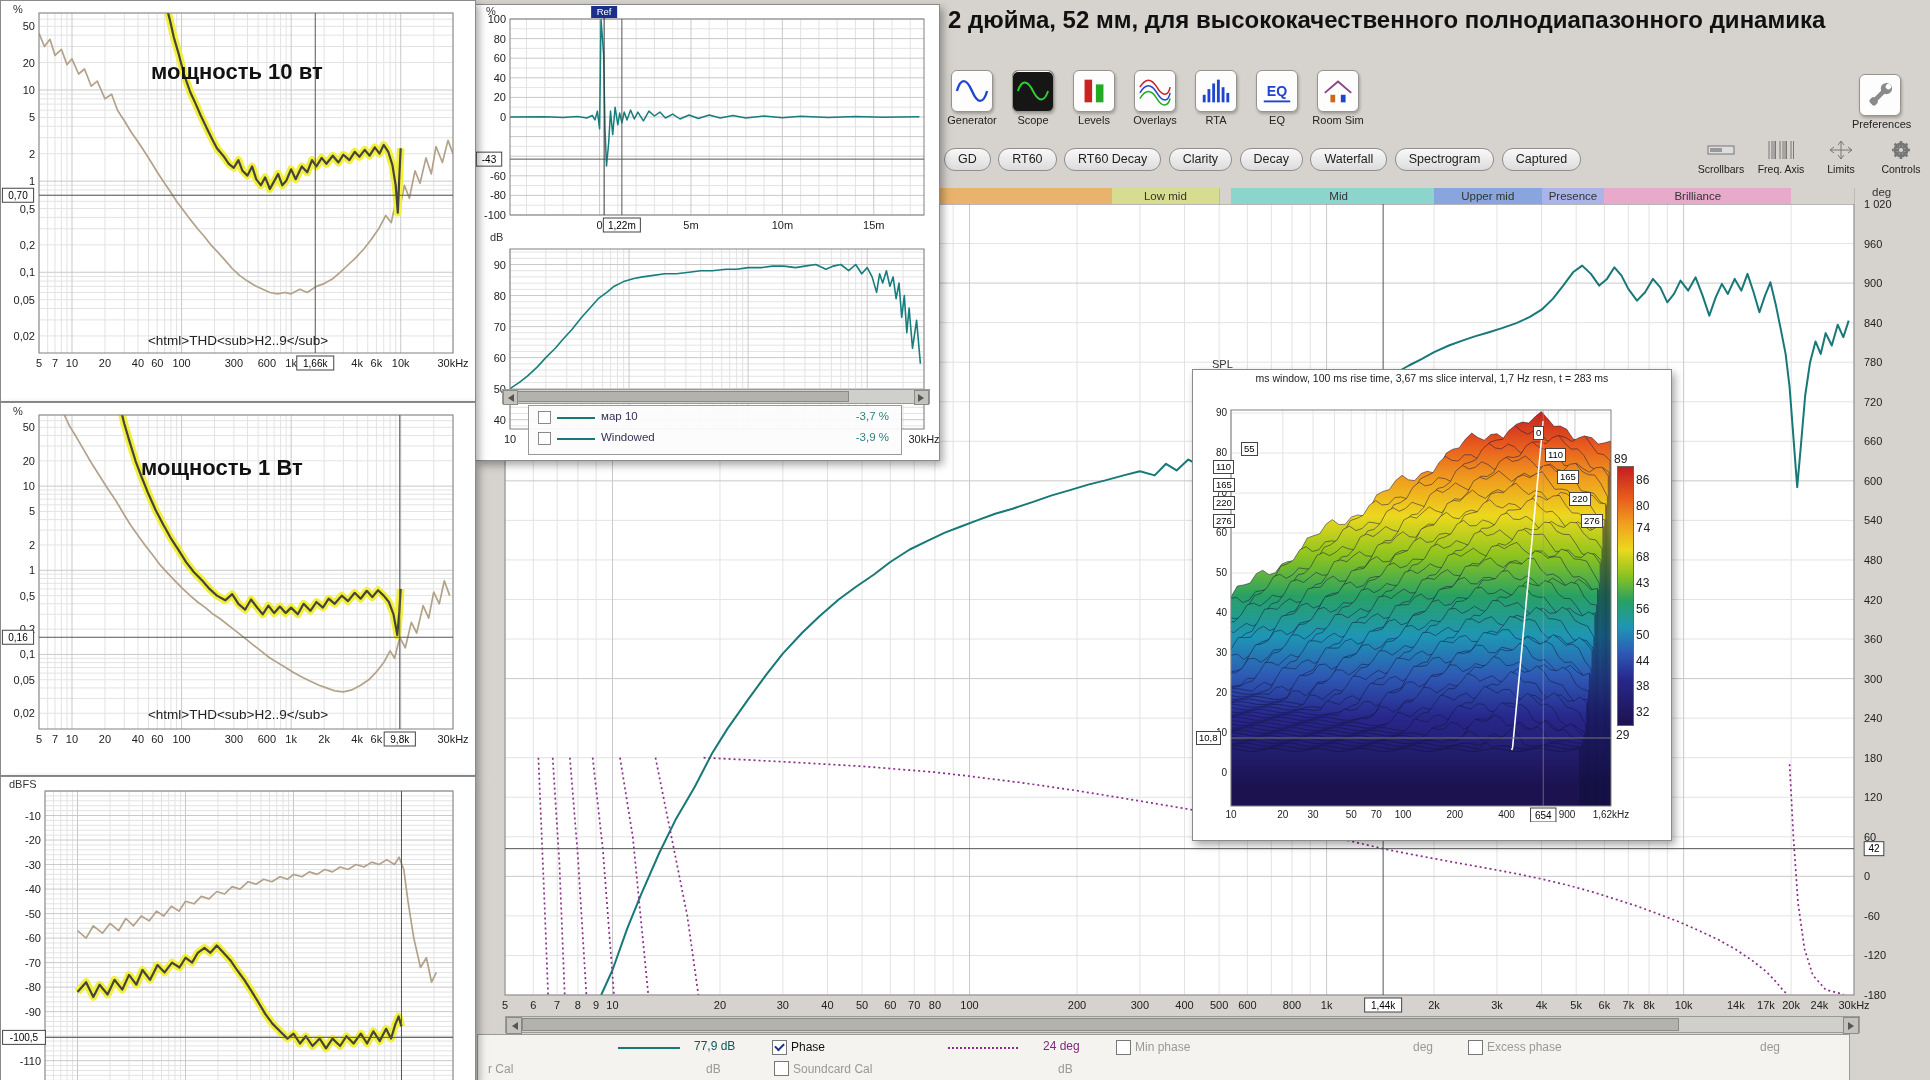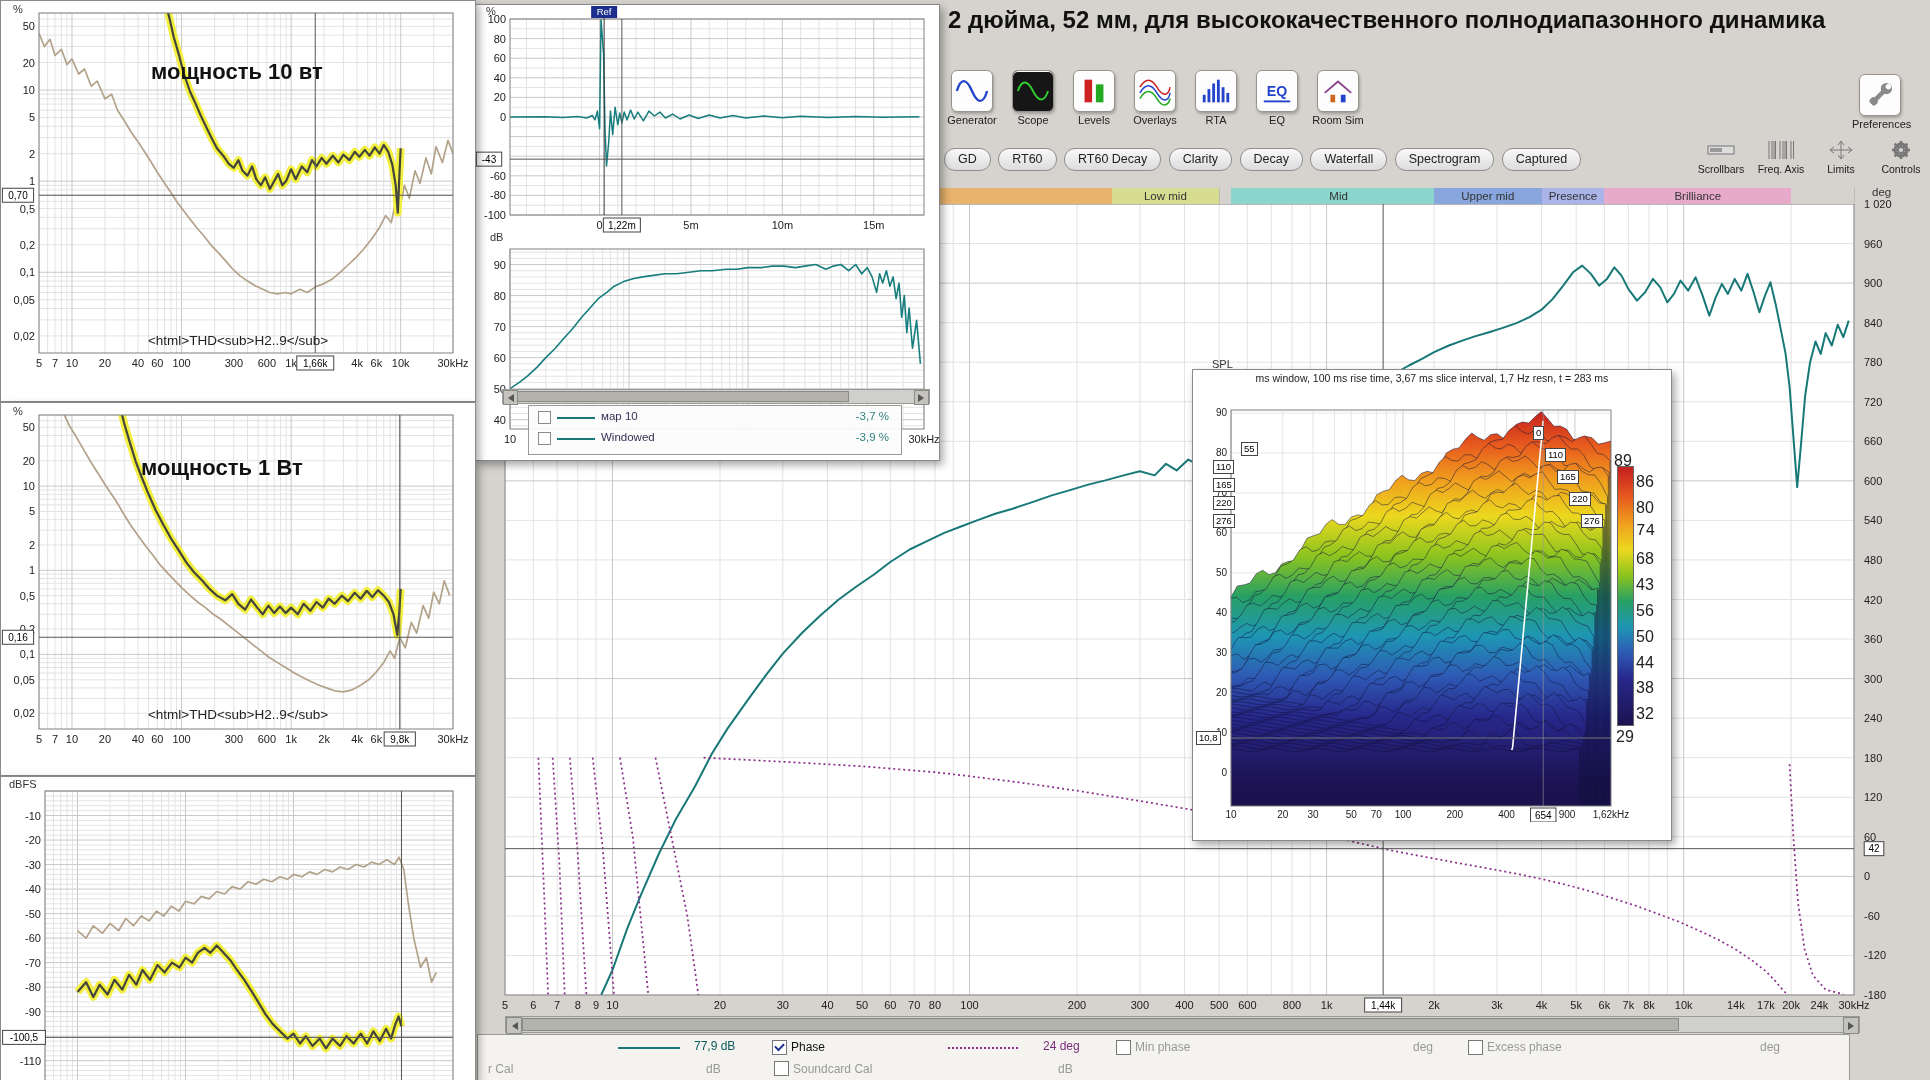--- a/index.html
+++ b/index.html
@@ -49,21 +49,21 @@
   
   .mbox{position:absolute;border:1px solid #444;background:#fff;font-size:9.5px;line-height:12px;
         padding:0 2px;color:#000;white-space:nowrap;z-index:4}
   
   .chtitle{position:absolute;font-weight:bold;color:#111;white-space:nowrap}
   .chfoot{position:absolute;width:100%;text-align:center;font-size:13.5px;color:#222}
   
   .wf-title{position:absolute;left:0;top:2px;width:100%;text-align:center;font-size:10.5px;color:#222;white-space:nowrap;overflow:hidden}
   #wf-colorbar{position:absolute;left:424px;top:96px;width:15px;height:258px;border:1px solid #666;
       background:linear-gradient(#c41e1e,#e85c1e 12%,#f0a01e 22%,#ecd81e 32%,#8cc41e 42%,#28a064 52%,#1e96b4 62%,#2e5ab4 72%,#28288c 82%,#1c1250)}
-  .cblabel{position:absolute;font-size:16px;color:#222}
+  .cblabel{position:absolute;font-size:12px;color:#222}
   
   #ir-legend{position:absolute;left:52px;top:400px;width:372px;height:48px;background:rgba(252,252,252,.93);
              border:1px solid #999;font-size:11.5px;z-index:4}
   #ir-legend .row{position:absolute;left:6px;right:8px;height:18px}
   #ir-legend .nm{position:absolute;left:66px;color:#335}
   #ir-legend .vl{position:absolute;right:4px;color:#2f7f7f}
   #ir-legend .sw{position:absolute;left:22px;top:7px;width:38px;border-top:2px solid #187878}
 </style>
 </head>
 <body>

